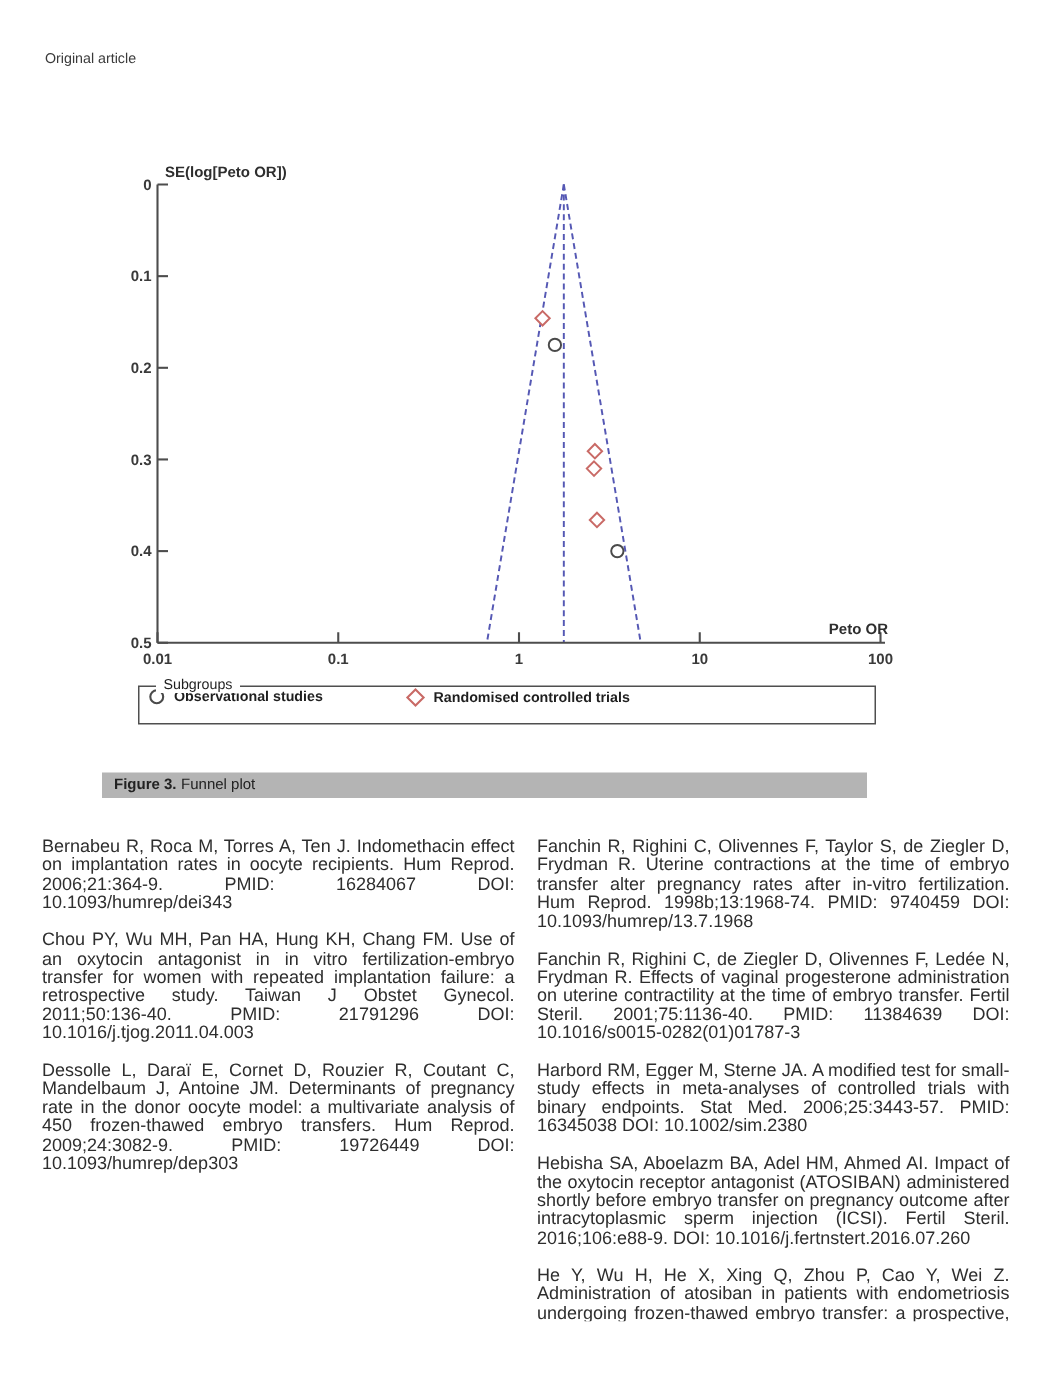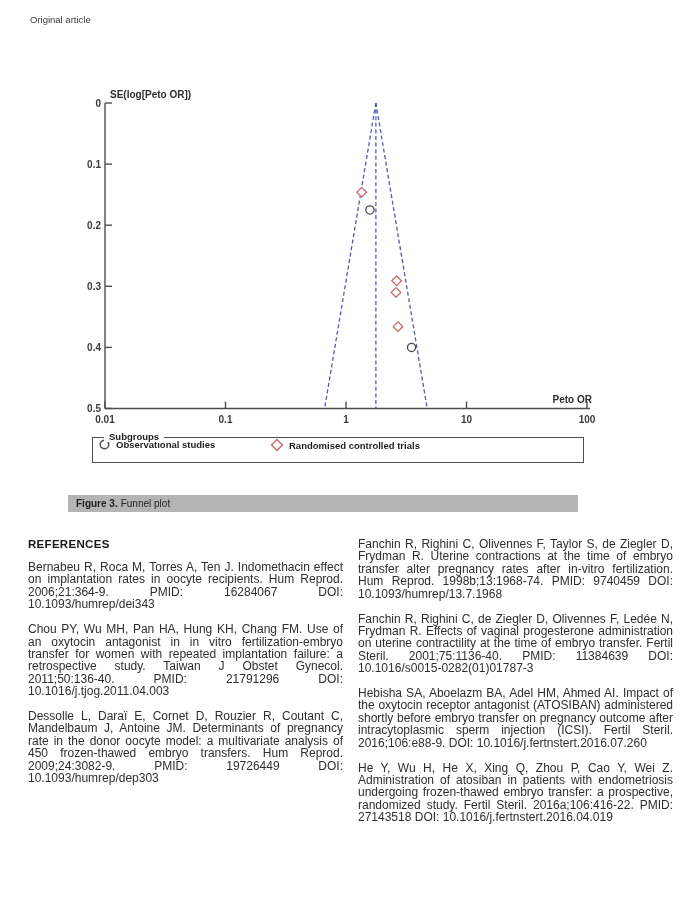--- a/index.html
+++ b/index.html
@@ -1,25 +1,25 @@
 <!DOCTYPE html>
 <html><head>
 <meta charset="utf-8">
 <style>
   html,body{margin:0;padding:0;background:#fff;}
   .page{position:relative;width:700px;height:861px;background:#ffffff;overflow:hidden;
-        font-family:"Liberation Sans",sans-serif;color:#2e2e2e;}
+        font-family:"Liberation Sans",sans-serif;color:#2e2e2e;margin-top:20px;}
   .kicker{position:absolute;left:30px;top:14px;font-size:9.5px;color:#3a3a3a;}
   #funnel-chart{position:absolute;left:0;top:0;}
   .tick{font-family:"Liberation Sans",sans-serif;font-size:10px;font-weight:600;fill:#3a3a3a;}
   .axis-title{font-family:"Liberation Sans",sans-serif;font-size:10px;font-weight:700;fill:#2e2e2e;}
   .legend-box{position:absolute;left:92px;top:437px;width:492px;height:26px;
               border:1.2px solid #4f4f4f;box-sizing:border-box;background:#fff;}
   .legend-title{position:absolute;top:-7px;left:11px;background:#fff;padding:0 5px;
-                font-size:9.5px;font-weight:700;color:#1f1f1f;}
+                font-size:9.5px;font-weight:400;color:#1f1f1f;}
   .legend-items{display:flex;align-items:flex-start;height:100%;padding-left:5px;}
   .legend-item{display:flex;align-items:center;font-size:9.5px;font-weight:600;color:#1f1f1f;}
   .legend-item .lg-icon{margin-right:5px;}
   .legend-item.first{width:172px;}
   .caption-bar{position:absolute;left:68px;top:495px;width:510px;height:17px;background:#b4b4b4;
                font-size:10px;line-height:17px;padding-left:8px;box-sizing:border-box;color:#222;}
   .caption-bar b{font-weight:700;}
   .caption-bar span{padding-left:3px;}
   .references{position:absolute;left:28px;top:538px;width:648px;display:flex;}
   .ref-col{width:315px;}
@@ -89,30 +89,30 @@
       </div>
     </div>
   </div>
 
   <div class="caption-bar">
     <b>Figure 3.</b><span>Funnel plot</span>
   </div>
 
   <div class="references">
     <div class="ref-col left">
-      <h2 class="refs-heading">REFERENCES</h2>
       <div>
           <p class="ref">Bernabeu R, Roca M, Torres A, Ten J. Indomethacin effect on implantation rates in oocyte recipients. Hum Reprod. 2006;21:364-9. PMID: 16284067 DOI: 10.1093/humrep/dei343</p>
           <p class="ref">Chou PY, Wu MH, Pan HA, Hung KH, Chang FM. Use of an oxytocin antagonist in in vitro fertilization-embryo transfer for women with repeated implantation failure: a retrospective study. Taiwan J Obstet Gynecol. 2011;50:136-40. PMID: 21791296 DOI: 10.1016/j.tjog.2011.04.003</p>
           <p class="ref">Dessolle L, Daraï E, Cornet D, Rouzier R, Coutant C, Mandelbaum J, Antoine JM. Determinants of pregnancy rate in the donor oocyte model: a multivariate analysis of 450 frozen-thawed embryo transfers. Hum Reprod. 2009;24:3082-9. PMID: 19726449 DOI: 10.1093/humrep/dep303</p>
         </div>
     </div>
     <div class="ref-col right">
       <div>
           <p class="ref">Fanchin R, Righini C, Olivennes F, Taylor S, de Ziegler D, Frydman R. Uterine contractions at the time of embryo transfer alter pregnancy rates after in-vitro fertilization. Hum Reprod. 1998b;13:1968-74. PMID: 9740459 DOI: 10.1093/humrep/13.7.1968</p>
           <p class="ref">Fanchin R, Righini C, de Ziegler D, Olivennes F, Ledée N, Frydman R. Effects of vaginal progesterone administration on uterine contractility at the time of embryo transfer. Fertil Steril. 2001;75:1136-40. PMID: 11384639 DOI: 10.1016/s0015-0282(01)01787-3</p>
+          <p class="ref">Harbord RM, Egger M, Sterne JA. A modified test for small-study effects in meta-analyses of controlled trials with binary endpoints. Stat Med. 2006;25:3443-57. PMID: 16345038 DOI: 10.1002/sim.2380</p>
           <p class="ref">Hebisha SA, Aboelazm BA, Adel HM, Ahmed AI. Impact of the oxytocin receptor antagonist (ATOSIBAN) administered shortly before embryo transfer on pregnancy outcome after intracytoplasmic sperm injection (ICSI). Fertil Steril. 2016;106:e88-9. DOI: 10.1016/j.fertnstert.2016.07.260</p>
           <p class="ref">He Y, Wu H, He X, Xing Q, Zhou P, Cao Y, Wei Z. Administration of atosiban in patients with endometriosis undergoing frozen-thawed embryo transfer: a prospective, randomized study. Fertil Steril. 2016a;106:416-22. PMID: 27143518 DOI: 10.1016/j.fertnstert.2016.04.019</p>
         </div>
     </div>
   </div>
 
 </div>
 
 </body></html>

